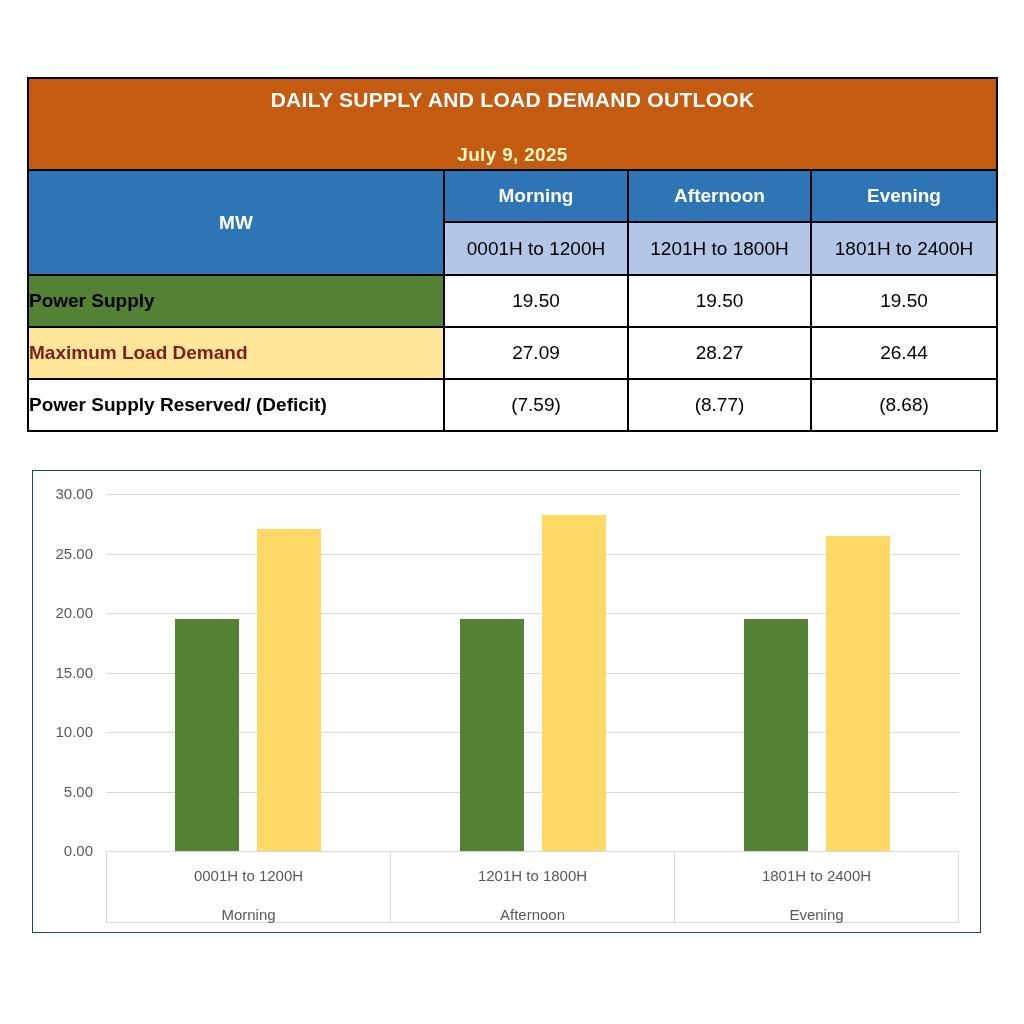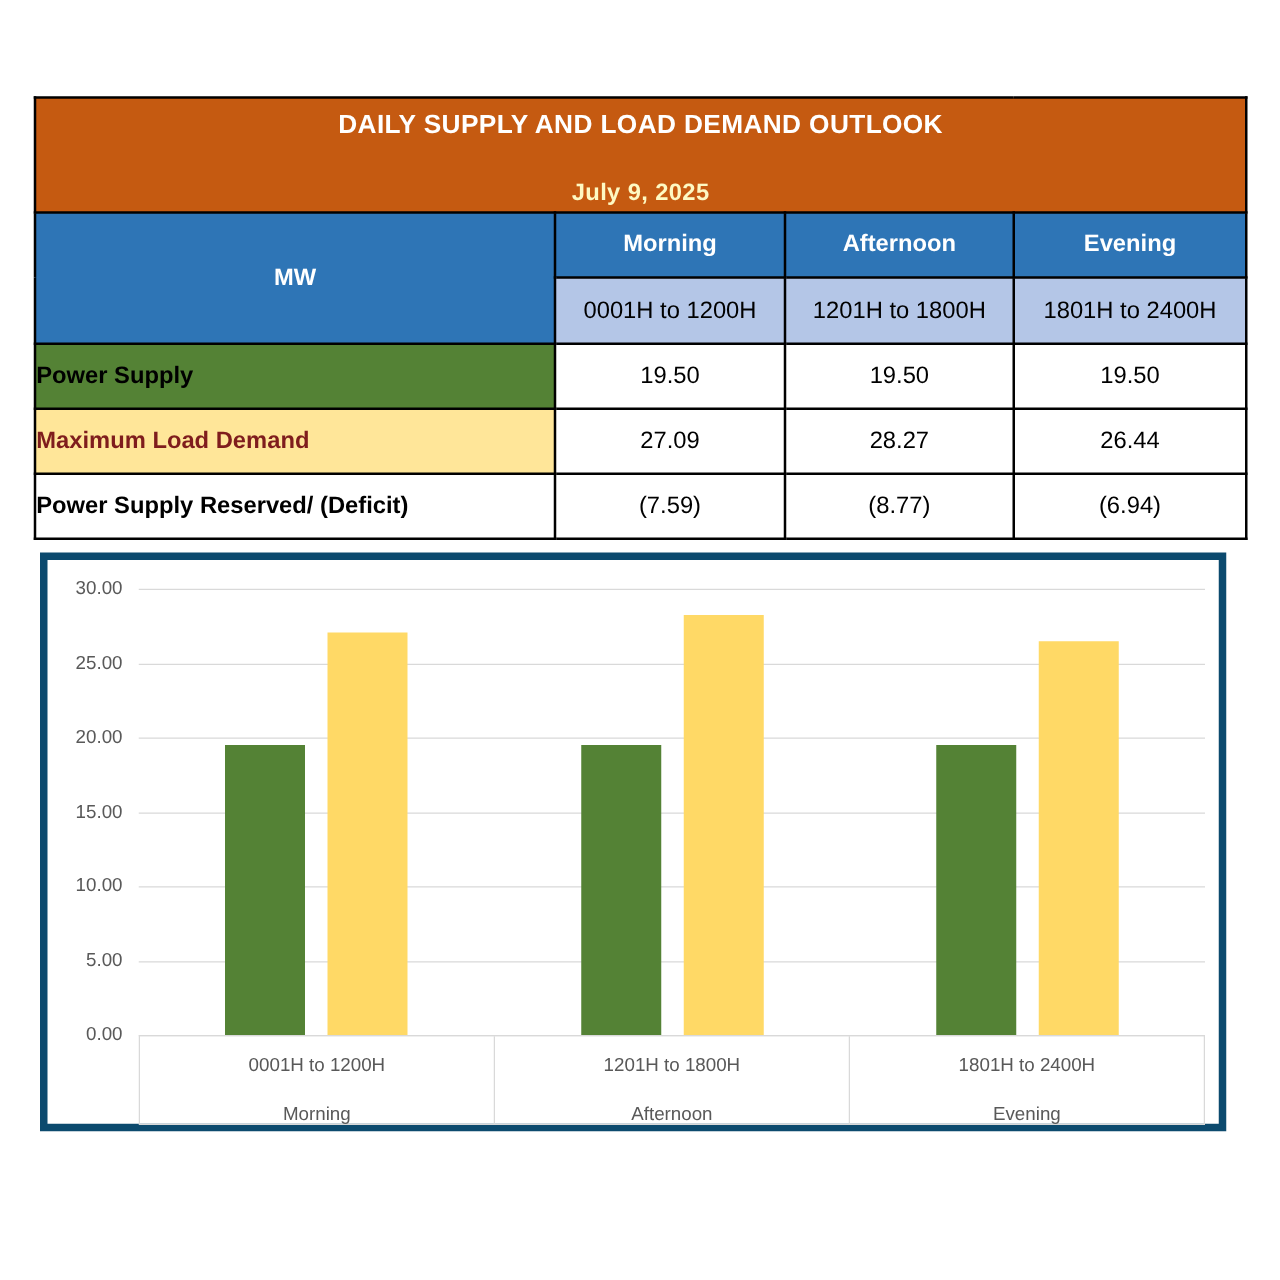--- a/index.html
+++ b/index.html
@@ -51,24 +51,24 @@
   }
   .lab-supply  { background: #548235; color: #000000; }
   .lab-demand  { background: #FFE699; color: #7f1d1d; }
   .lab-reserve { background: #ffffff; color: #000000; }
   .cell-val {
     background: #ffffff; color: #000;
     font-size: 19px; text-align: center; height: 52px;
   }
   
   .chart {
-    position: absolute; left: 32px; top: 442px;
+    position: absolute; left: 32px; top: 470px;
     width: 949px; height: 463px;
     background: #ffffff;
-    border: 6px solid #0c4a6e;
+    border: 1px solid #0c4a6e;
   }
   .gridline {
     position: absolute; height: 1px; background: #D9D9D9;
   }
   .ytick {
     position: absolute; width: 60px; text-align: right;
     color: #595959; font-size: 15px; line-height: 15px;
   }
   .bar { position: absolute; }
   .xaxis-box {
@@ -123,21 +123,21 @@
   <tr>
     <td class="row-label lab-demand">Maximum Load Demand</td>
     <td class="cell-val">27.09</td>
     <td class="cell-val">28.27</td>
     <td class="cell-val">26.44</td>
   </tr>
   <tr>
     <td class="row-label lab-reserve">Power Supply Reserved/ (Deficit)</td>
     <td class="cell-val">(7.59)</td>
     <td class="cell-val">(8.77)</td>
-    <td class="cell-val">(6.94)</td>
+    <td class="cell-val">(8.68)</td>
   </tr>
 </tbody>
   </table>
 
 <div class="chart" id="chart">
     <div class="gridline" style="left: 73px; top: 23px; width: 853px;"></div>
     <div class="ytick" style="left: 0px; top: 15px;">30.00</div>
     <div class="gridline" style="left: 73px; top: 82.5px; width: 853px;"></div>
     <div class="ytick" style="left: 0px; top: 74.5px;">25.00</div>
     <div class="gridline" style="left: 73px; top: 142px; width: 853px;"></div>

